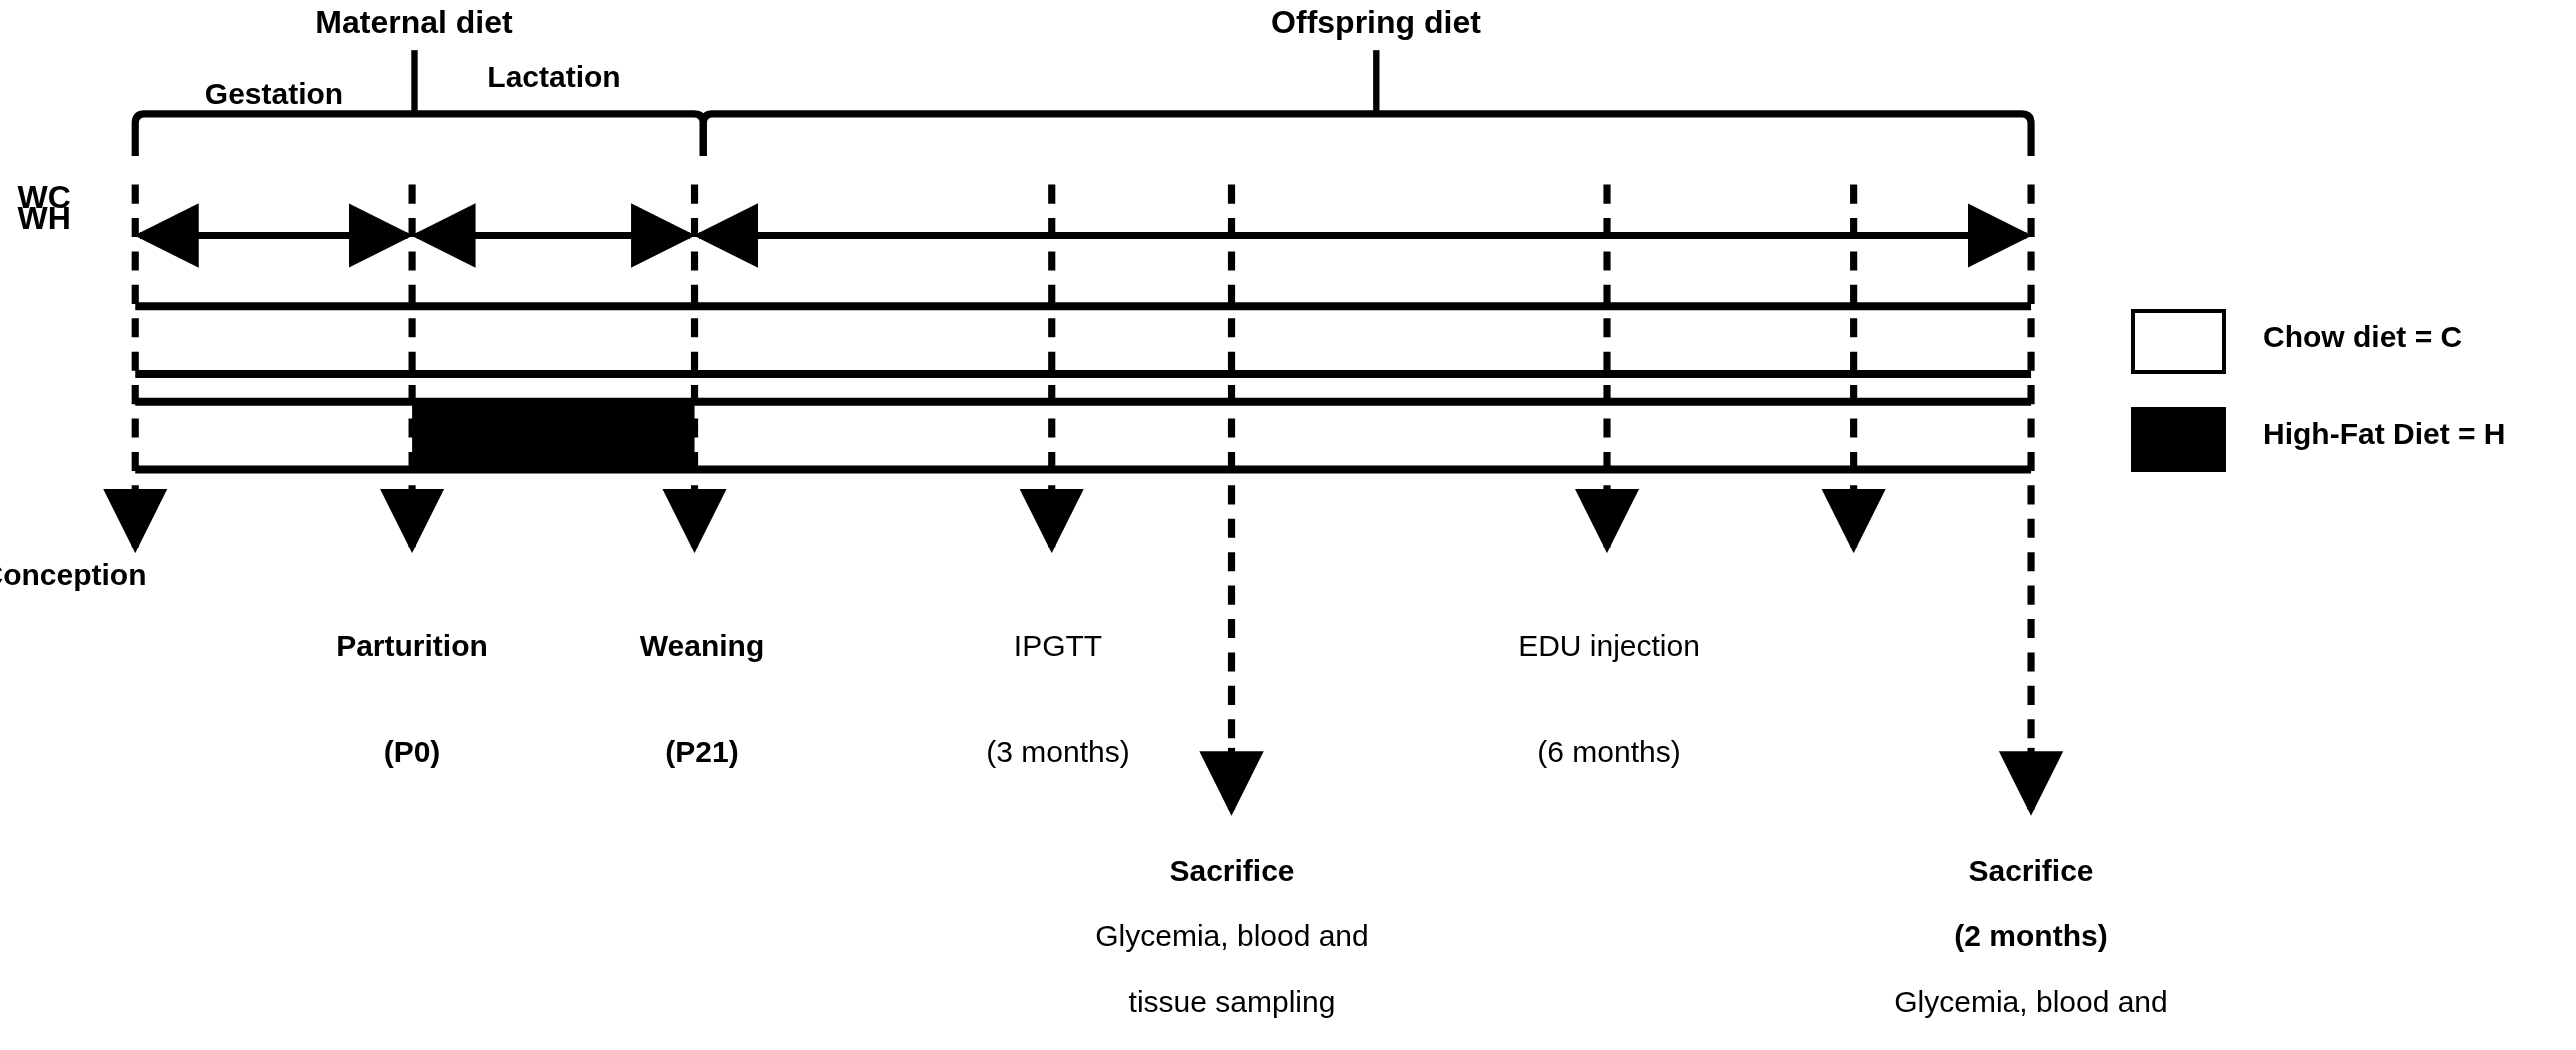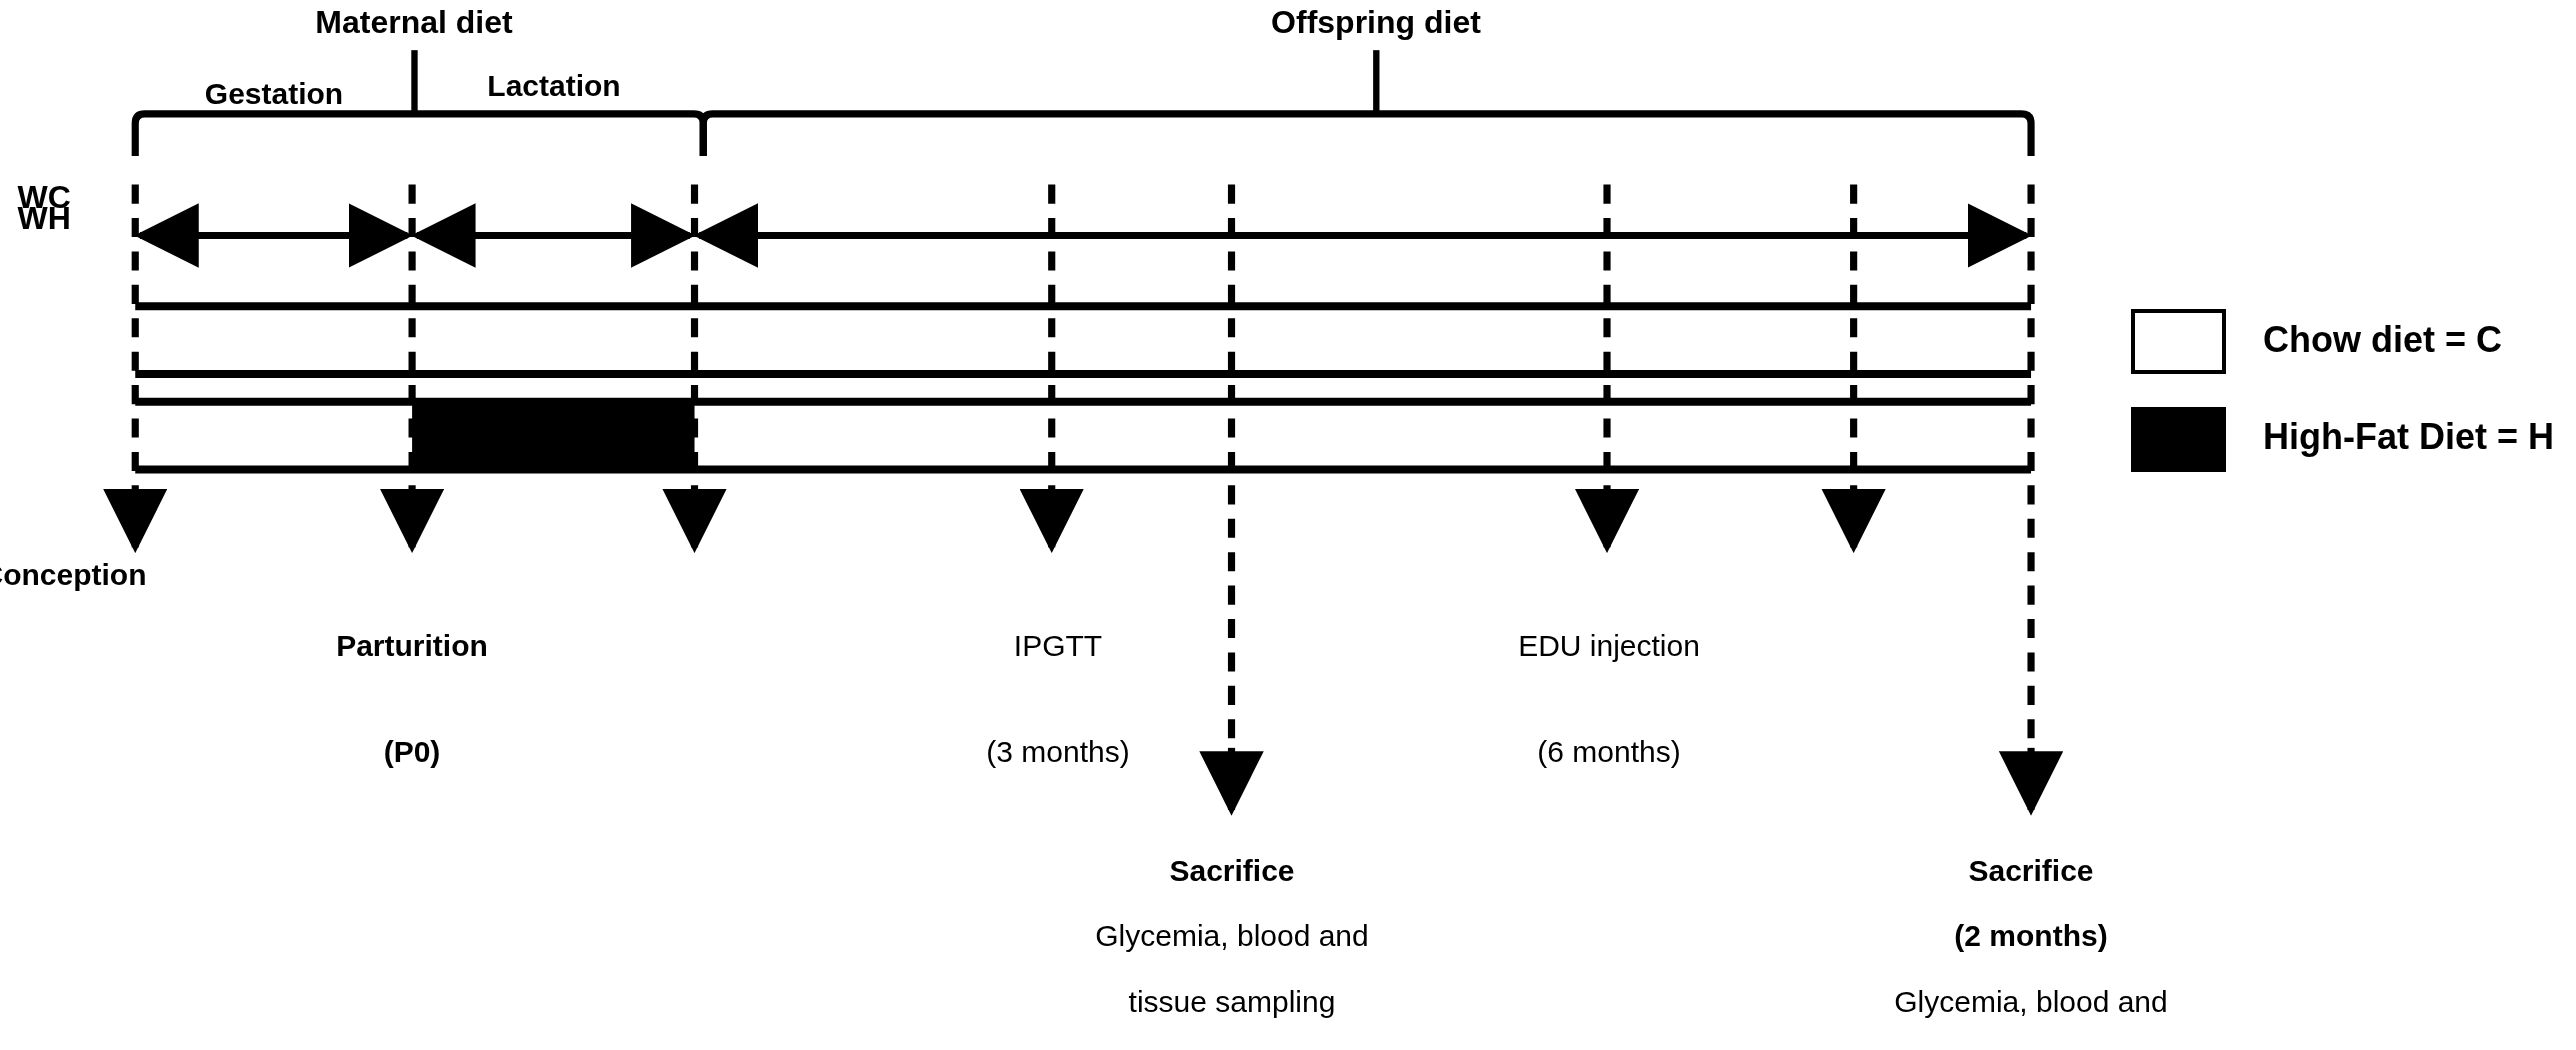--- a/index.html
+++ b/index.html
@@ -7,21 +7,21 @@
        font-family:"Liberation Sans","DejaVu Sans",sans-serif;color:#000;}
   .stage{position:absolute;left:0;top:0;width:2552px;height:1051px;}
   svg.layer{position:absolute;left:0;top:0;width:2576px;height:1051px;overflow:visible;}
   .lbl{position:absolute;white-space:pre;line-height:1.18;}
   .ctr{text-align:center;transform:translateX(-50%);}
   .t-head{font-size:32px;font-weight:bold;}
   .t-phase{font-size:30px;font-weight:bold;}
   .t-group{font-size:32px;font-weight:bold;}
   .t-evt-b{font-size:30px;font-weight:bold;}
   .t-evt{font-size:30px;font-weight:normal;}
-  .t-leg{font-size:36px;font-weight:bold;}
+  .t-leg{font-size:30px;font-weight:bold;}
   .legend-swatch{position:absolute;border:4.8px solid #000;box-sizing:border-box;}
 </style>
 </head>
 <body>
 
 <div class="stage">
 
   <svg class="layer" viewBox="0 0 3238 1321" xmlns="http://www.w3.org/2000/svg">
 
     <defs>
@@ -83,32 +83,36 @@
       <line x1="2330" y1="620" x2="2330" y2="688" marker-end="url(#arrD)"></line>
       <line x1="1548" y1="940" x2="1548" y2="1018" marker-end="url(#arrD)"></line>
       <line x1="2553" y1="940" x2="2553" y2="1018" marker-end="url(#arrD)"></line>
     </g>
   </svg>
 
   <div class="lbl t-head ctr" style="left:414px;top:4px;">Maternal diet</div>
   <div class="lbl t-head ctr" style="left:1376px;top:4px;">Offspring diet</div>
 
   <div class="lbl t-phase ctr" style="left:274px;top:76px;">Gestation</div>
-  <div class="lbl t-phase ctr" style="left:554px;top:68px;">Lactation</div>
+  <div class="lbl t-phase ctr" style="left:554px;top:59px;">Lactation</div>
 
   <div class="lbl t-group" style="left:17.5px;top:147px;margin-top:32px;">WC</div>
   <div class="lbl t-group" style="left:17.5px;top:200px;">WH</div>
 
   <div class="lbl t-evt-b ctr" style="left:64px;top:557px;width:223px;">Conception</div>
 
   <div class="lbl t-evt-b ctr" style="left:412px;top:557px;width:255px;">
     <div>Parturition</div>
     <div>(P0)</div>
   </div>
 
+  <div class="lbl t-evt-b ctr" style="left:702px;top:557px;width:255px;">
+    <div>Weaning</div>
+    <div>(P21)</div>
+  </div>
 
   <div class="lbl t-evt ctr" style="left:1058px;top:557px;width:286px;">
     <div>IPGTT</div>
     <div>(3 months)</div>
   </div>
 
   <div class="lbl t-evt ctr" style="left:1609px;top:557px;width:334px;">
     <div>EDU injection</div>
     <div>(6 months)</div>
   </div>

